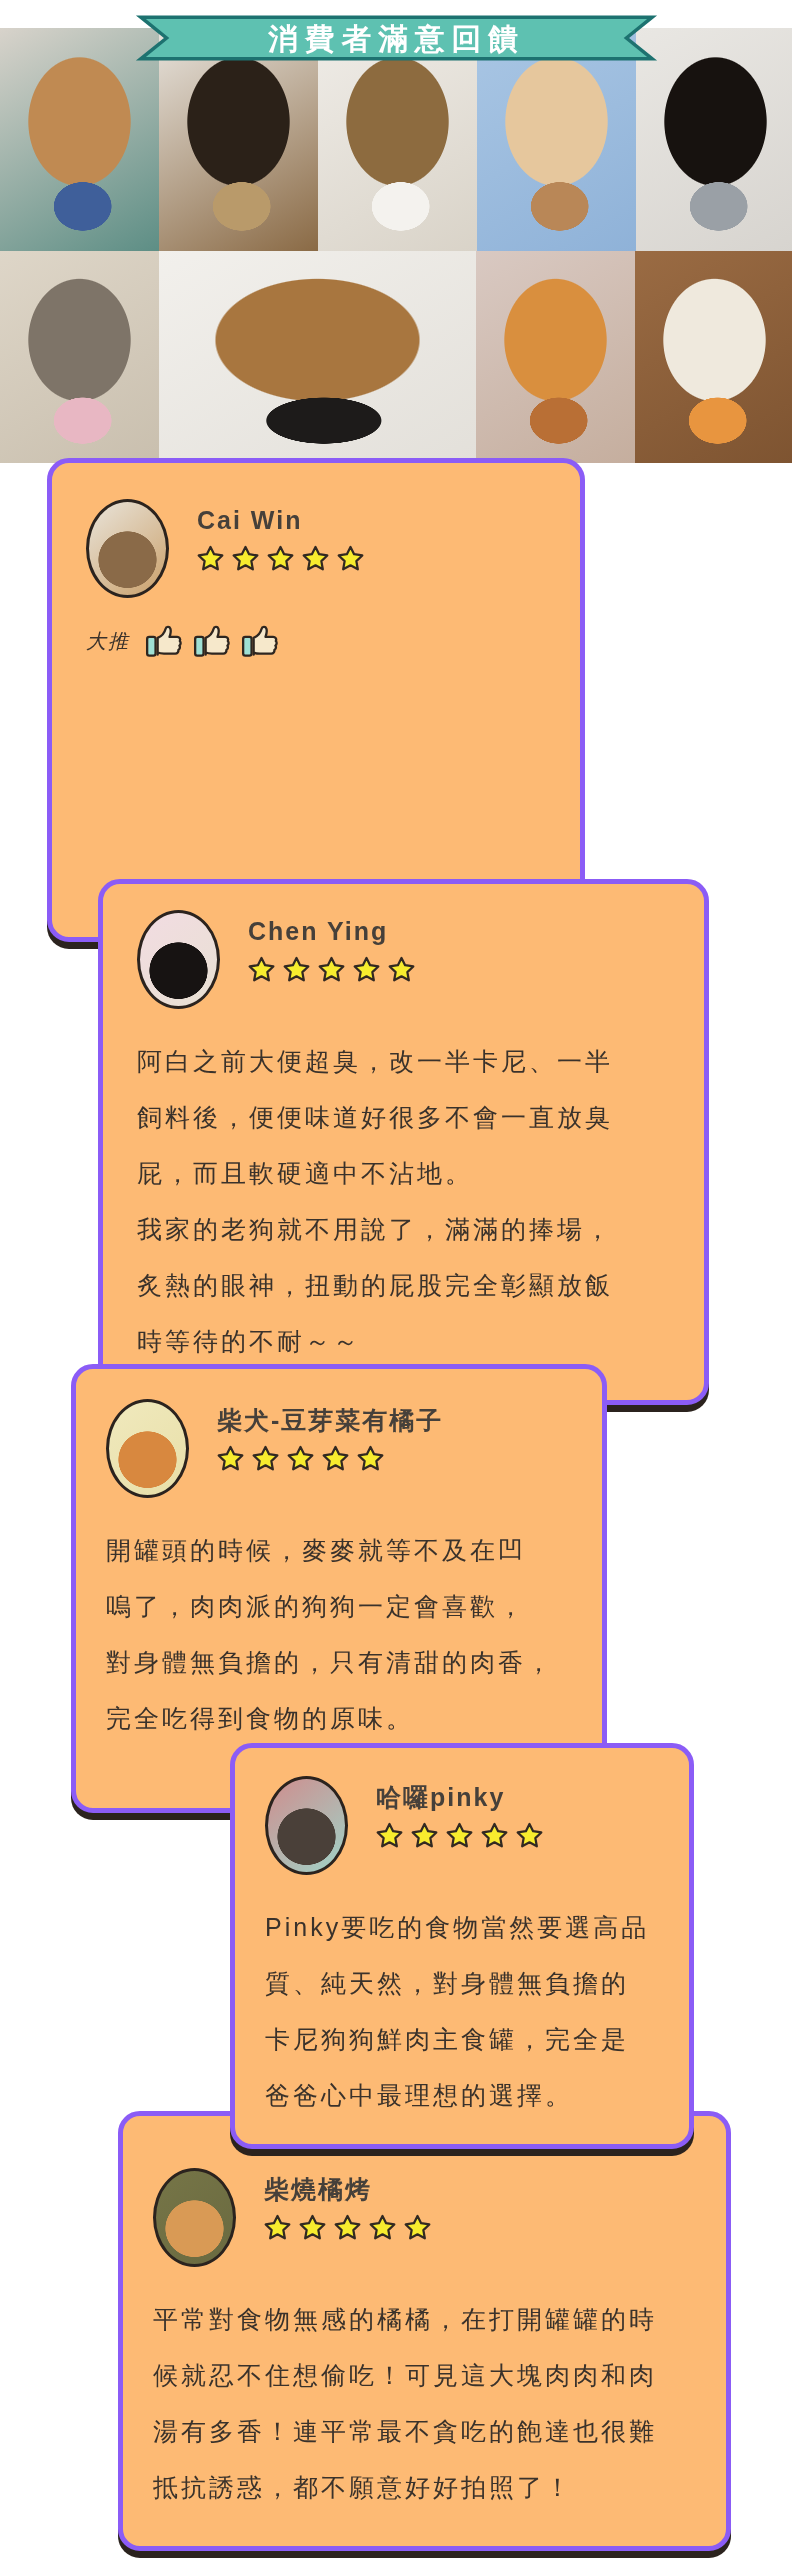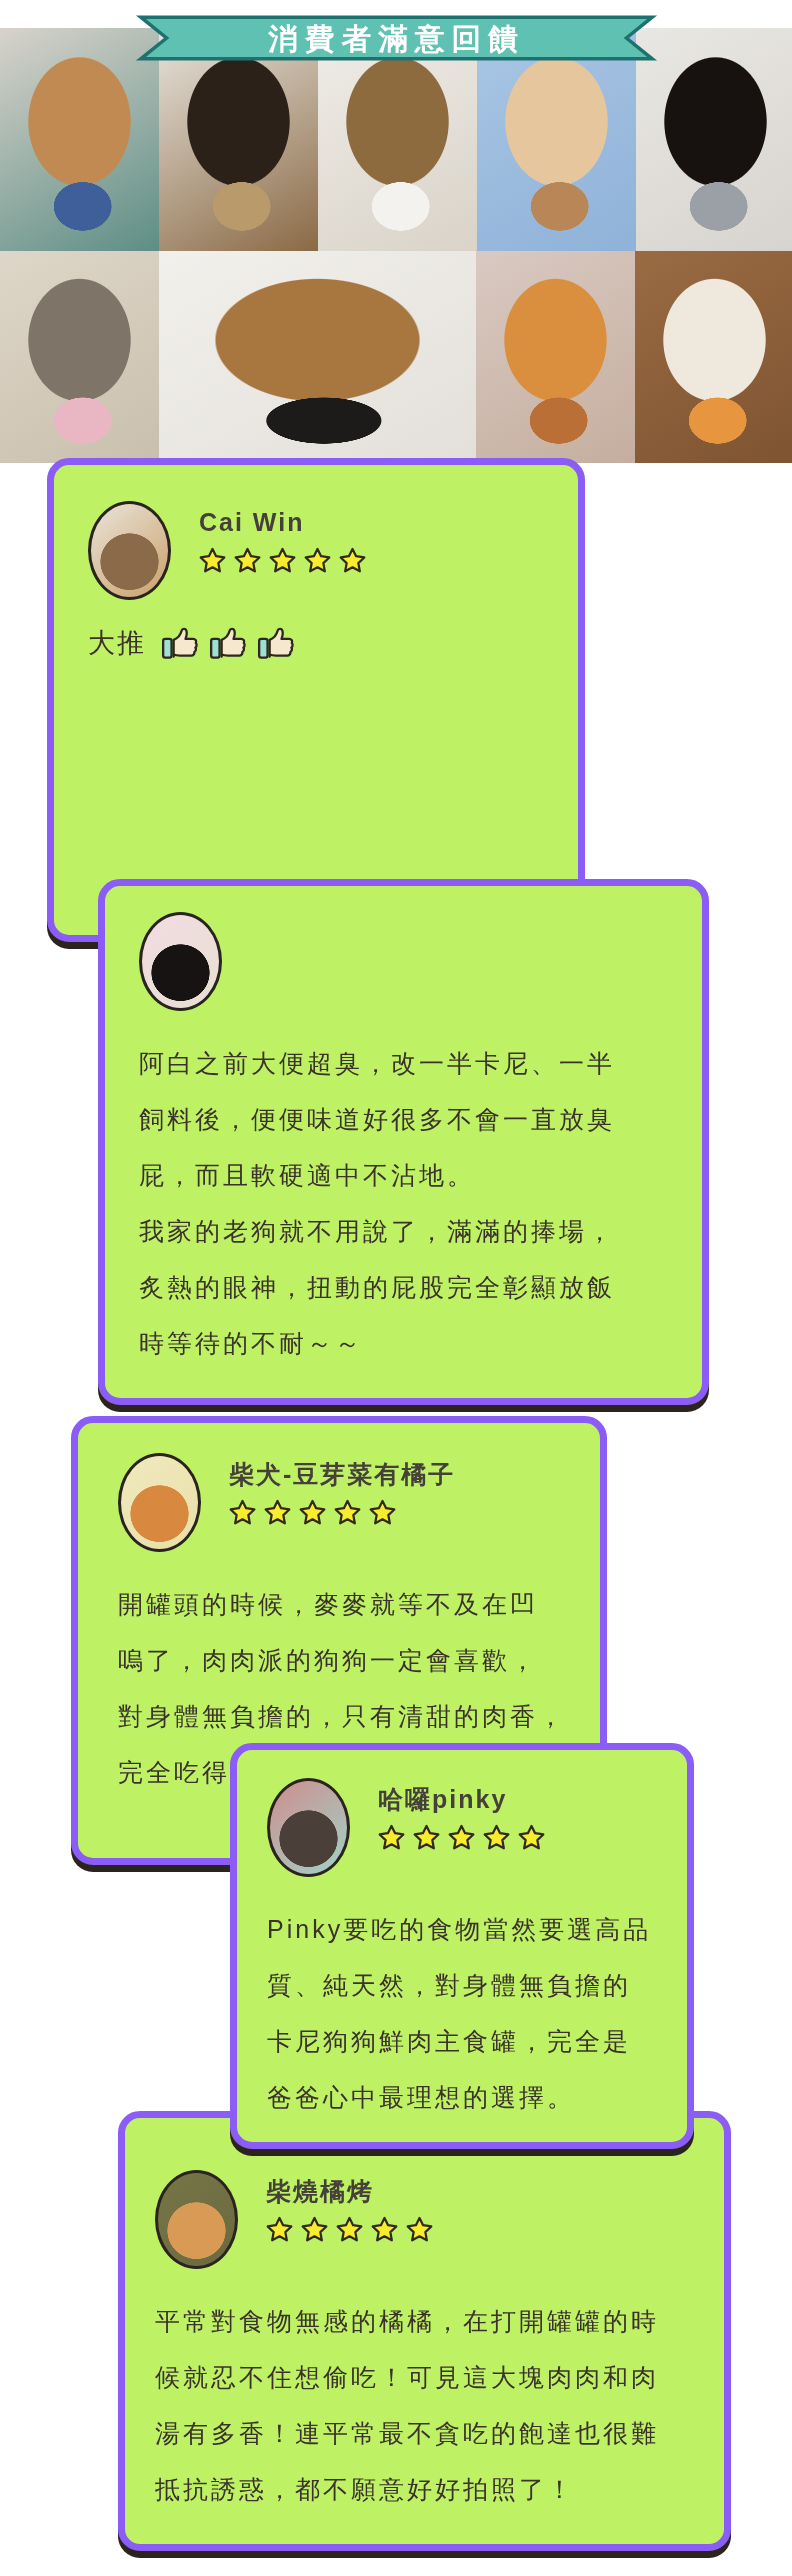--- a/index.html
+++ b/index.html
@@ -18,44 +18,44 @@
   
   .banner { position:absolute; top:15px; left:117px; width:559px; height:46px; z-index:30; }
   .banner svg { display:block; }
   .banner text {
     font-family:"Liberation Sans","DejaVu Sans",sans-serif;
     font-weight:bold; font-size:30px; letter-spacing:7px;
   }
 
   
   .card {
-    position:absolute; background:#bef264;
-    border:7px solid #8b5cf6; border-radius:22px;
+    position:absolute; background:#fdba74;
+    border:5px solid #8b5cf6; border-radius:22px;
     box-shadow:0 7px 0 #2b231e;
   }
   .card-1 { left:47px;  top:458px;  width:538px; height:484px; z-index:11; padding:36px 32px 0 34px; }
   .card-2 { left:98px;  top:879px;  width:611px; height:526px; z-index:12; padding:26px 32px 0 34px; }
-  .card-3 { left:71px;  top:1416px; width:536px; height:449px; z-index:13; padding:30px 24px 0 40px; }
+  .card-3 { left:71px;  top:1364px; width:536px; height:449px; z-index:13; padding:30px 24px 0 30px; }
   .card-4 { left:230px; top:1743px; width:464px; height:406px; z-index:15; padding:28px 9px 0 30px; }
   .card-5 { left:118px; top:2111px; width:613px; height:440px; z-index:14; padding:52px 30px 0 30px; }
 
   .card-header { display:flex; align-items:flex-start; }
   .avatar {
     flex:0 0 83px; width:83px; height:99px; border-radius:50%;
     border:3px solid #2b231e; overflow:hidden;
   }
   .header-right { margin-left:28px; padding-top:6px; }
   .reviewer-name {
     font-size:25px; font-weight:bold; color:#46403a; letter-spacing:2px; line-height:1.2;
   }
   .stars { display:flex; gap:8px; margin-top:10px; }
   .stars svg { display:block; }
 
   .badge-row { display:flex; align-items:center; margin-top:18px; height:50px; }
-  .badge-text { font-size:27px; color:#3a322b; letter-spacing:2px; }
+  .badge-text { font-size:20px; color:#3a322b; letter-spacing:2px;font-style:italic; }
   .thumbs { display:flex; gap:6px; margin-left:14px; }
   .thumbs svg { display:block; }
 
   .review-text {
     margin-top:24px; font-size:25px; line-height:56px; letter-spacing:3px;
     color:#3a322b; white-space:pre-line;
   }
   .card-1 .review-text { margin-top:8px; }
 </style>
 </head>
@@ -125,20 +125,40 @@
             <rect x="3" y="16" width="8" height="18" rx="2" fill="#9fe0d4" stroke="#2e2620" stroke-width="2.2"></rect>
             <path d="M13 33 V17 c3.5 -1.5 6.5 -4.5 7.5 -8.5 c0.6 -2.4 3.8 -2.6 4.6 -0.3 c0.8 2.2 0.3 4.8 -0.8 7.8 h7.2 c2.2 0 3.6 2.2 2.6 4 c1.2 1.3 1 3.4 -0.4 4.4 c1 1.4 0.5 3.4 -1 4.1 c0.4 1.9 -1 3.5 -2.9 3.5 H19 c-2.2 0 -4.3 -0.3 -6 -1 z" fill="#f6e8cb" stroke="#2e2620" stroke-width="2.2" stroke-linejoin="round"></path>
           </svg>
         </span>
     </div>
   </div>
 
   <div class="card card-2">
     <div class="card-header">
       <div class="avatar" style="background: radial-gradient(72% 58% at 50% 62%, rgb(23, 19, 18) 0px, rgb(23, 19, 18) 52%, rgba(0, 0, 0, 0) 53%), linear-gradient(140deg, rgb(242, 220, 226), rgb(232, 224, 210));"></div>
+      <div class="header-right">
+        <div class="reviewer-name">Chen Ying</div>
+        <div class="stars">
+            <svg viewBox="0 0 24 24" width="27" height="27">
+              <polygon points="12,1.8 15.2,8.2 22.5,9.3 17.2,14.3 18.5,21.6 12,18.1 5.5,21.6 6.8,14.3 1.5,9.3 8.8,8.2" fill="#f7ec2e" stroke="#322921" stroke-width="2" stroke-linejoin="round"></polygon>
+            </svg>
+            <svg viewBox="0 0 24 24" width="27" height="27">
+              <polygon points="12,1.8 15.2,8.2 22.5,9.3 17.2,14.3 18.5,21.6 12,18.1 5.5,21.6 6.8,14.3 1.5,9.3 8.8,8.2" fill="#f7ec2e" stroke="#322921" stroke-width="2" stroke-linejoin="round"></polygon>
+            </svg>
+            <svg viewBox="0 0 24 24" width="27" height="27">
+              <polygon points="12,1.8 15.2,8.2 22.5,9.3 17.2,14.3 18.5,21.6 12,18.1 5.5,21.6 6.8,14.3 1.5,9.3 8.8,8.2" fill="#f7ec2e" stroke="#322921" stroke-width="2" stroke-linejoin="round"></polygon>
+            </svg>
+            <svg viewBox="0 0 24 24" width="27" height="27">
+              <polygon points="12,1.8 15.2,8.2 22.5,9.3 17.2,14.3 18.5,21.6 12,18.1 5.5,21.6 6.8,14.3 1.5,9.3 8.8,8.2" fill="#f7ec2e" stroke="#322921" stroke-width="2" stroke-linejoin="round"></polygon>
+            </svg>
+            <svg viewBox="0 0 24 24" width="27" height="27">
+              <polygon points="12,1.8 15.2,8.2 22.5,9.3 17.2,14.3 18.5,21.6 12,18.1 5.5,21.6 6.8,14.3 1.5,9.3 8.8,8.2" fill="#f7ec2e" stroke="#322921" stroke-width="2" stroke-linejoin="round"></polygon>
+            </svg>
+          </div>
+      </div>
     </div>
     <div class="review-text">阿白之前大便超臭，改一半卡尼、一半
 飼料後，便便味道好很多不會一直放臭
 屁，而且軟硬適中不沾地。
 我家的老狗就不用說了，滿滿的捧場，
 炙熱的眼神，扭動的屁股完全彰顯放飯
 時等待的不耐～～</div>
   </div>
 
   <div class="card card-3">

